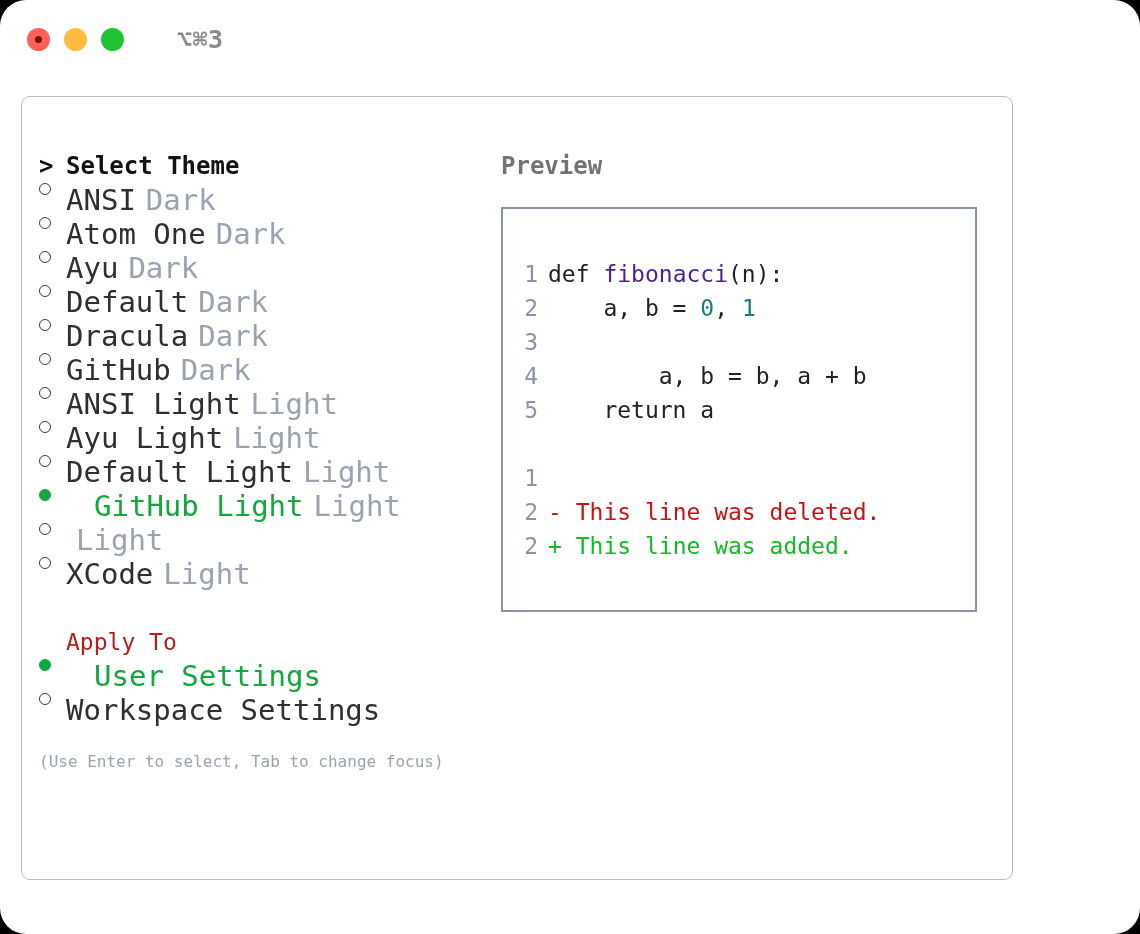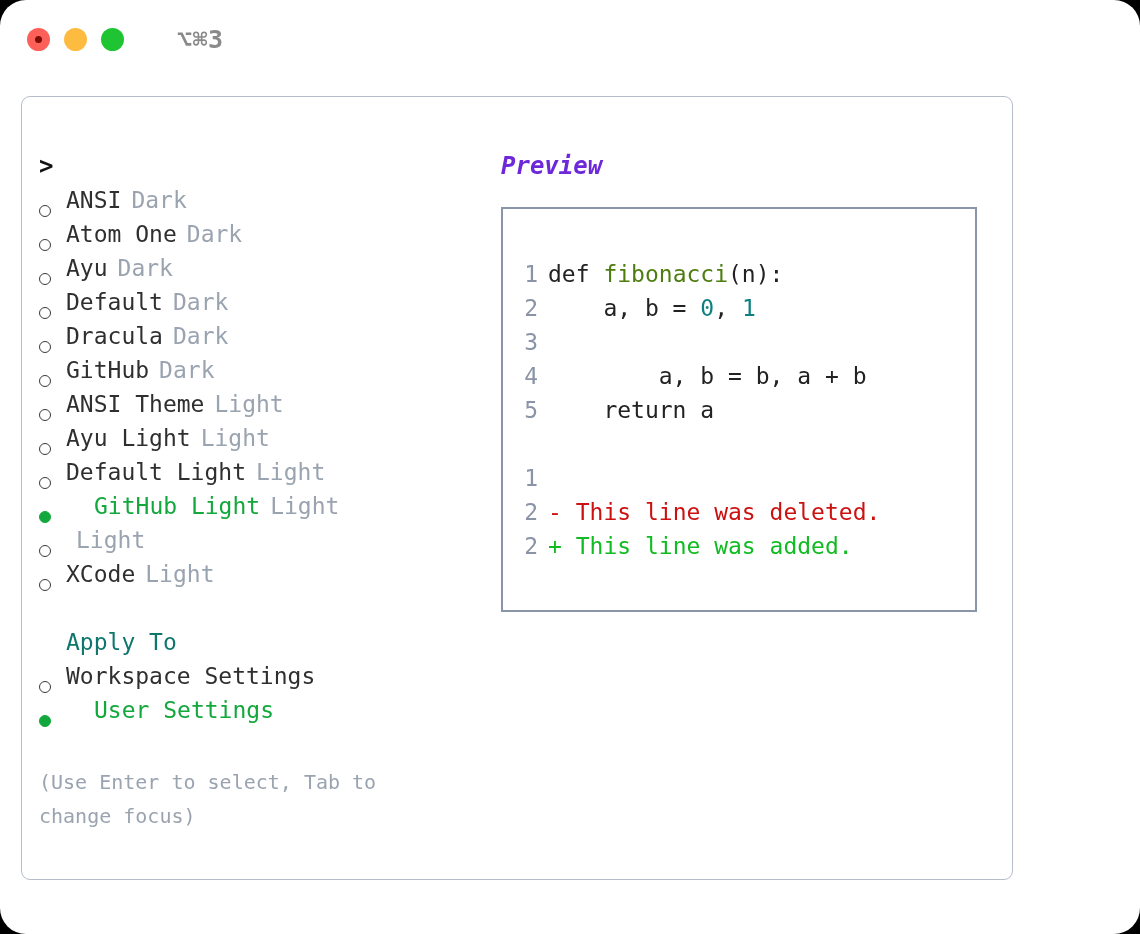--- a/index.html
+++ b/index.html
@@ -114,23 +114,23 @@
   }
   .head-caret {
     width: 27px;
     display: inline-block;
   }
 
   .opt-list { margin: 0; padding: 0; }
 
   .opt {
     display: flex;
-    align-items: flex-end;
+    align-items: flex-start;
     height: 34px;
-    font-size: 23px;
+    font-size: 29px;
     line-height: 34px;
     color: #2f2f2f;
     white-space: pre;
   }
   .bullet {
     width: 27px;
     flex: none;
     display: flex;
     align-items: center;
   }
@@ -153,48 +153,47 @@
     color: #9aa3b0;
     margin-left: 10px;
   }
 
   .apply-head {
     display: flex;
     align-items: center;
     height: 34px;
     font-size: 23px;
     line-height: 34px;
-    color: #0f766e;
+    color: #b91c1c;
     white-space: pre;
   }
 
   .spacer-block { height: 34px; }
 
   .hint {
-    margin-top: 38px;
-    font-size: 20px;
+    margin-top: 18px;
+    font-size: 16px;
     line-height: 34px;
     color: #9aa3b0;
     width: 410px;
   }
 
   
   .col-right {
     position: absolute;
     left: 479px;
     top: 52px;
     width: 490px;
   }
   .preview-head {
     font-size: 24px;
     font-weight: bold;
-    color: #6d28d9;
+    color: #737373;
     line-height: 34px;
     margin-bottom: 24px;
-    font-style: italic;
   }
   .preview-box {
     width: 476px;
     height: 405px;
     border: 2px solid #8a96a8;
     box-sizing: border-box;
     background: #ffffff;
     padding: 48px 0 0 0;
   }
 
@@ -208,21 +207,21 @@
   .lineno {
     width: 45px;
     flex: none;
     text-align: right;
     color: #8a94a6;
     padding-right: 10px;
     box-sizing: border-box;
   }
   .code-text { white-space: pre; }
 
-  .tok-fn   { color: #4d7c0f; }
+  .tok-fn   { color: #4c1d95; }
   .tok-num  { color: #0f7f80; }
   .tok-call { color: #1188cc; }
 
   .diff-gap { height: 34px; }
   .diff-ctx { color: #7e7e7e; }
   .diff-del { color: #cc1111; }
   .diff-add { color: #11bb22; }
 </style>
 </head>
 <body>
@@ -238,47 +237,48 @@
     <div class="shortcut">⌥⌘3</div>
   </div>
 
   <div class="panel">
     <div class="columns">
 
       <div class="col-left">
 
         <div class="section-head">
           <span class="head-caret">&gt;</span>
+          <span>Select Theme</span>
         </div>
 
         <div class="opt-list" id="theme-list">
             <div class="opt"><span class="bullet"><i></i></span><span class="opt-label">ANSI</span><span class="opt-badge">Dark</span></div>
             <div class="opt"><span class="bullet"><i></i></span><span class="opt-label">Atom One</span><span class="opt-badge">Dark</span></div>
             <div class="opt"><span class="bullet"><i></i></span><span class="opt-label">Ayu</span><span class="opt-badge">Dark</span></div>
             <div class="opt"><span class="bullet"><i></i></span><span class="opt-label">Default</span><span class="opt-badge">Dark</span></div>
             <div class="opt"><span class="bullet"><i></i></span><span class="opt-label">Dracula</span><span class="opt-badge">Dark</span></div>
             <div class="opt"><span class="bullet"><i></i></span><span class="opt-label">GitHub</span><span class="opt-badge">Dark</span></div>
-            <div class="opt"><span class="bullet"><i></i></span><span class="opt-label">ANSI Theme</span><span class="opt-badge">Light</span></div>
+            <div class="opt"><span class="bullet"><i></i></span><span class="opt-label">ANSI Light</span><span class="opt-badge">Light</span></div>
             <div class="opt"><span class="bullet"><i></i></span><span class="opt-label">Ayu Light</span><span class="opt-badge">Light</span></div>
             <div class="opt"><span class="bullet"><i></i></span><span class="opt-label">Default Light</span><span class="opt-badge">Light</span></div>
             <div class="opt selected"><span class="bullet"><i></i></span><span class="opt-label">GitHub Light</span><span class="opt-badge">Light</span></div>
             <div class="opt"><span class="bullet"><i></i></span><span class="opt-badge">Light</span></div>
             <div class="opt"><span class="bullet"><i></i></span><span class="opt-label">XCode</span><span class="opt-badge">Light</span></div>
           </div>
 
         <div class="spacer-block"></div>
 
         <div class="apply-head">
           <span class="bullet"></span>
           <span>Apply To</span>
         </div>
 
         <div class="opt-list" id="apply-list">
+            <div class="opt selected"><span class="bullet"><i></i></span><span class="opt-label">User Settings</span></div>
             <div class="opt"><span class="bullet"><i></i></span><span class="opt-label">Workspace Settings</span></div>
-            <div class="opt selected"><span class="bullet"><i></i></span><span class="opt-label">User Settings</span></div>
           </div>
 
         <div class="hint">(Use Enter to select, Tab to change focus)</div>
       </div>
 
       <div class="col-right">
         <div class="preview-head">Preview</div>
 
         <div class="preview-box">
           <div id="code-block">

